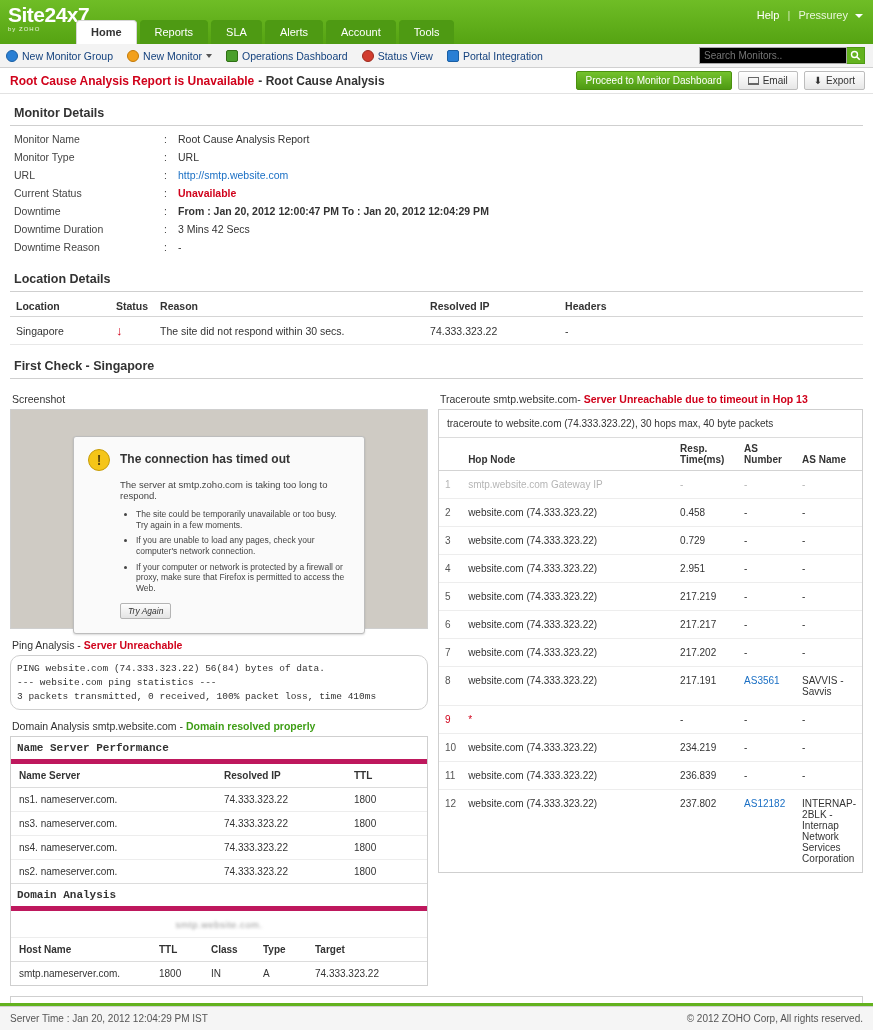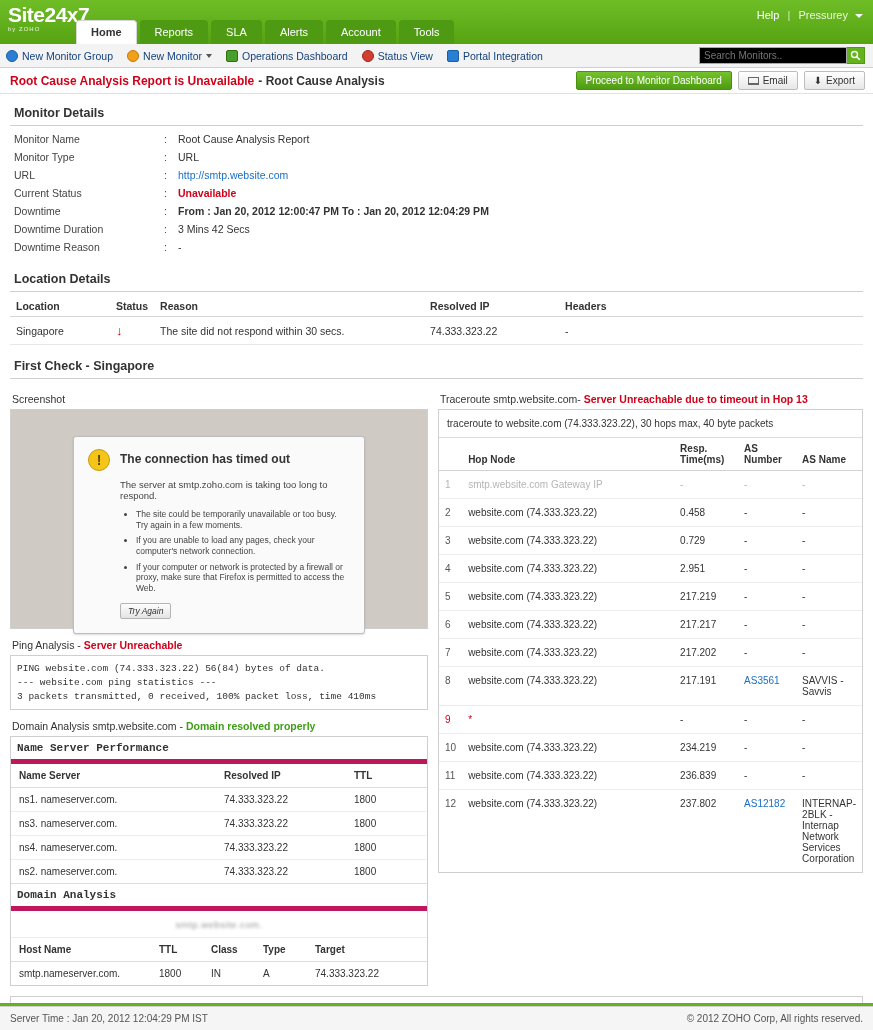--- a/index.html
+++ b/index.html
@@ -144,21 +144,21 @@
   
   .fc-wrap { display:flex; gap:10px; margin-top:12px; }
   .fc-left { width: 418px; }
   .fc-right { flex:1; }
   .panel-title { font-size:10.5px; color:#333; padding: 2px 2px 4px 2px; }
   .panel-title .accent-red { color:#d0021b; font-weight:bold;}
   .panel-title .accent-green { color:#3f9e16; font-weight:bold;}
   .panel {
     border:1px solid #cfcfcf; background:#fff;
   }
-  .panel-pad { padding:6px; }
+  .panel-pad { padding:6px;border-radius:10px; }
 
   
   .shot {
     background:#cfcbc4; height:218px; padding:24px 20px;
   }
   .shot-box {
     background:#fafafa; border:1px solid #bdbdbd; border-radius:3px;
     padding:12px 14px 14px 14px; margin:2px 42px 0 42px; position:relative;
     box-shadow:0 1px 2px rgba(0,0,0,0.15);
   }

